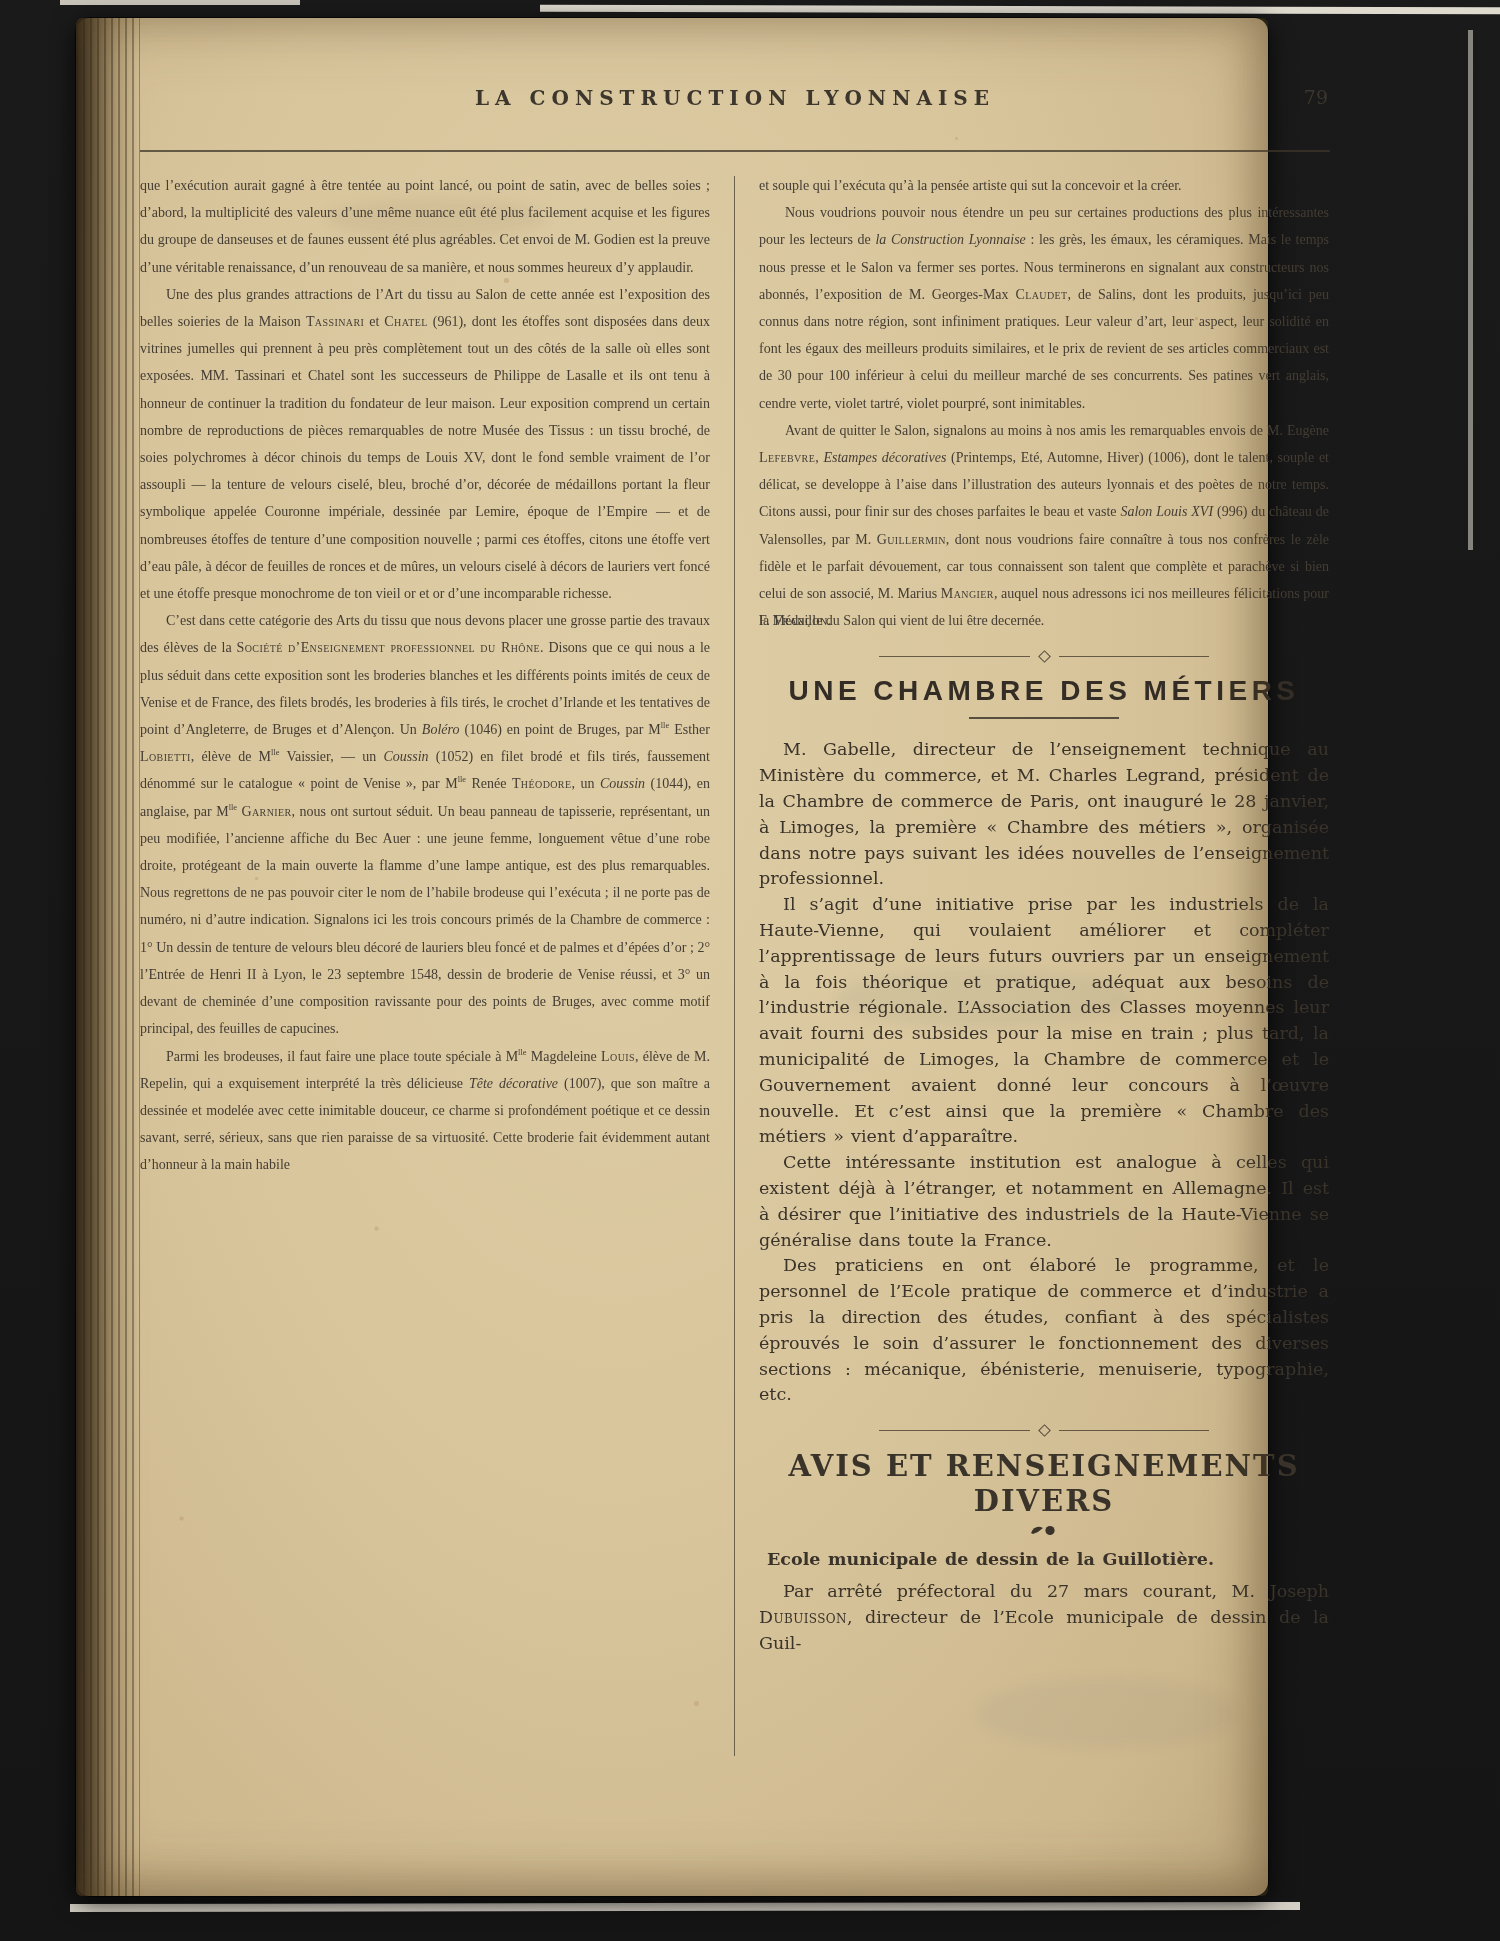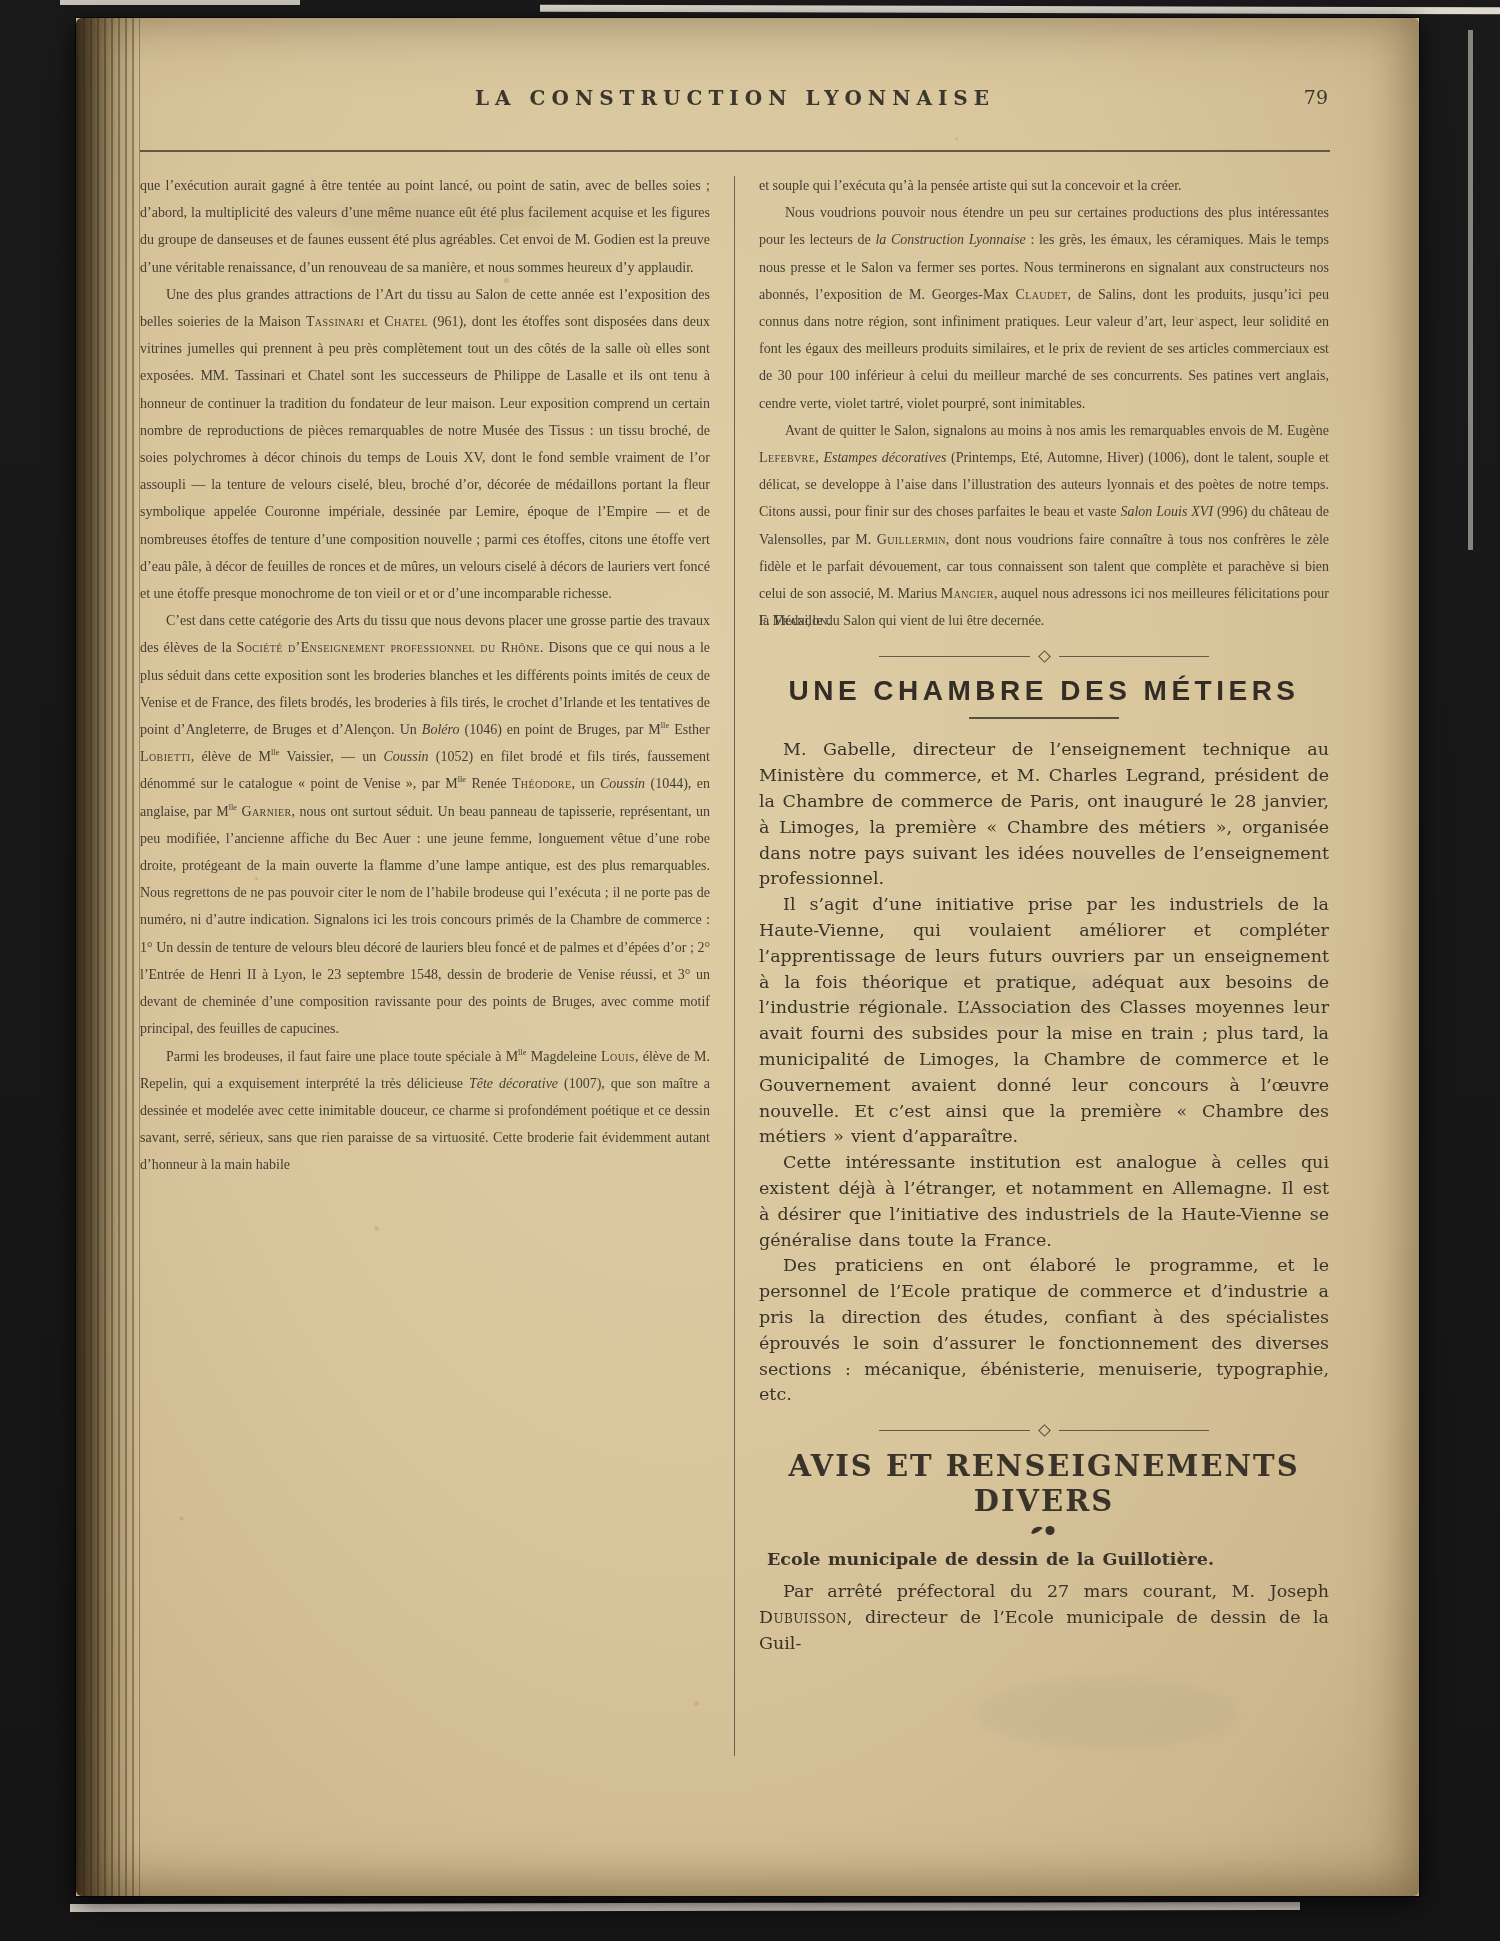--- a/index.html
+++ b/index.html
@@ -7,23 +7,23 @@
     linear-gradient(180deg,#1a1a1b 0%,#151516 100%);overflow:hidden;
     font-family:"Liberation Serif",serif;}
   
   .sliver{position:absolute;background:#f4efe2;}
   .sliver.top{left:540px;top:6px;width:960px;height:7px;transform:rotate(.15deg);opacity:.9;}
   .sliver.bottom{left:70px;top:1903px;width:1230px;height:8px;opacity:.85;transform:rotate(-.1deg);}
   .sliver.right{left:1468px;top:30px;width:5px;height:520px;opacity:.5;}
   .sliver.left-top{left:60px;top:0px;width:240px;height:5px;opacity:.8;}
 
   
-  .paper{position:absolute;left:76px;top:18px;width:1343px;height:1878px;
+  .paper{position:absolute;left:76px;top:18px;width:1192px;height:1878px;
     background:radial-gradient(ellipse at 45% 35%, #decda6 0%, #d8c59c 50%, #cdb78d 84%, #bfa87e 100%);
-    border-radius:0;
+    border-radius:14px;
     box-shadow:0 0 0 1px rgba(0,0,0,.6), 0 6px 24px rgba(0,0,0,.8);
     color:#433c33;}
   .paper::after{content:"";position:absolute;inset:0;border-radius:6px;pointer-events:none;
     box-shadow:inset 0 0 70px rgba(96,74,40,.30), inset -10px 0 40px rgba(70,54,30,.22),
                inset 0 -14px 40px rgba(70,54,30,.18);}
   
   .binding{position:absolute;left:0;top:0;width:64px;height:100%;border-radius:6px 0 0 6px;
     background:
       repeating-linear-gradient(90deg, rgba(30,22,12,.35) 0 2px, rgba(0,0,0,0) 2px 7px),
       linear-gradient(90deg, rgba(34,26,16,.95) 0%, rgba(74,58,34,.65) 35%, rgba(120,98,60,.35) 65%, rgba(0,0,0,0) 100%);}

